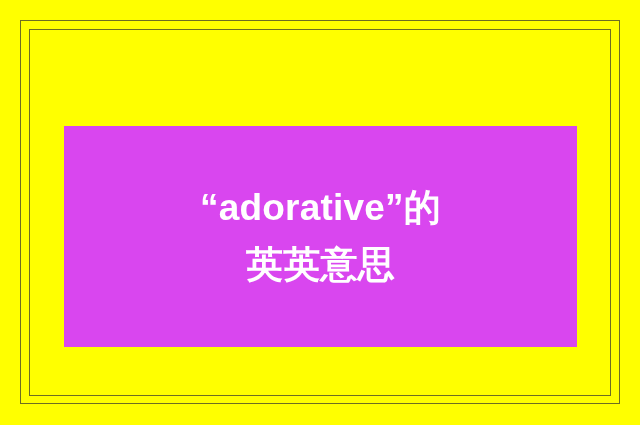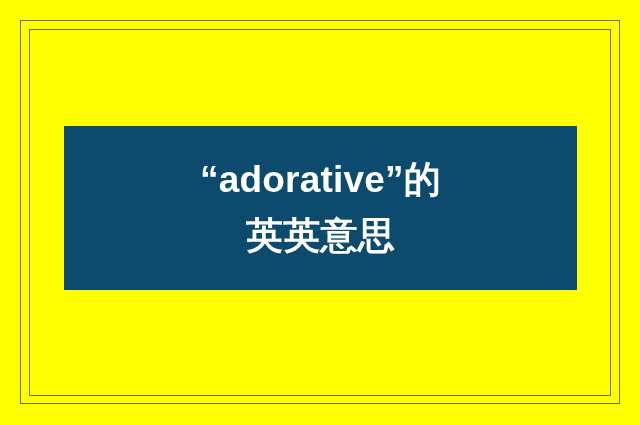--- a/index.html
+++ b/index.html
@@ -46,22 +46,22 @@
     box-sizing: border-box;
     pointer-events: none;
   }
 
   
   .title-plate {
     position: absolute;
     left: 64px;
     top: 126px;
     width: 513px;
-    height: 164px;
-    background: #0c4a6e;
+    height: 221px;
+    background: #d946ef;
     box-sizing: border-box;
     display: flex;
     align-items: center;
     justify-content: center;
   }
 
   .title-text {
     width: 268px;
     margin: 0;
     padding: 0;

